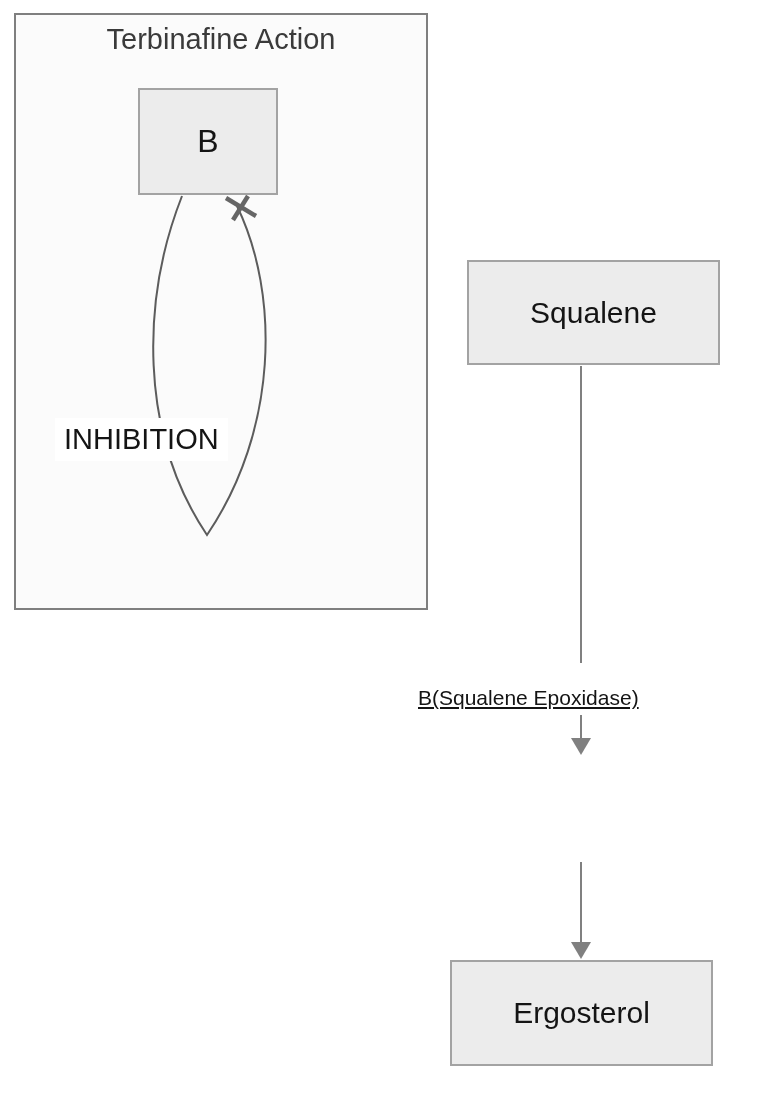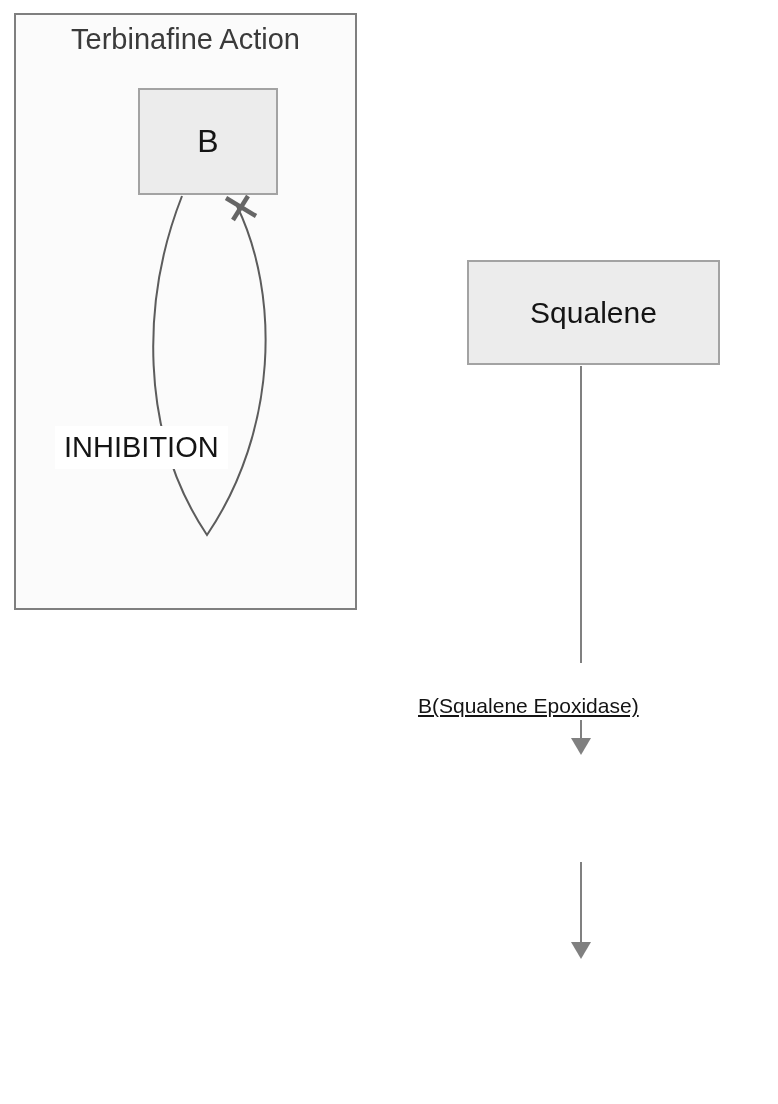--- a/index.html
+++ b/index.html
@@ -25,21 +25,21 @@
     position: relative;
     width: 778px;
     height: 1104px;
     background: var(--canvas-bg);
     overflow: hidden;
   }
   
   .panel {
     position: absolute;
     left: 14px; top: 13px;
-    width: 343px; height: 597px;
+    width: 414px; height: 597px;
     background: var(--panel-bg);
     border: 2px solid var(--panel-border);
     z-index: 0;
   }
   .panel-title {
     margin-top: 8px;
     text-align: center;
     font-size: 29px;
     color: var(--title-text);
     white-space: nowrap;
@@ -88,21 +88,20 @@
   .node-lanosterol { left: 449px; top: 755px; width: 264px; height: 106px; }
   .node-ergosterol { left: 450px; top: 960px; width: 263px; height: 106px; }
   
   .float-label {
     position: absolute;
     background: var(--label-bg);
     color: var(--text);
     z-index: 2;
     white-space: nowrap;
     line-height: 1.15;
-    margin-top: 8px;
   }
   .inhibition-label {
     left: 55px; top: 418px;
     padding: 5px 9px;
     font-size: 29px;
   }
   .edge-label {
     left: 413px; top: 684px;
     padding: 2px 5px;
     font-size: 21px;
@@ -145,14 +144,17 @@
 
   <div class="float-label inhibition-label">INHIBITION</div>
 
   <div class="node node-squalene">
     <span>Squalene</span>
   </div>
 
   <div class="float-label edge-label">B(Squalene Epoxidase)</div>
 
 
+  <div class="node node-ergosterol">
+    <span>Ergosterol</span>
+  </div>
 
 </div>
 
 </body></html>

